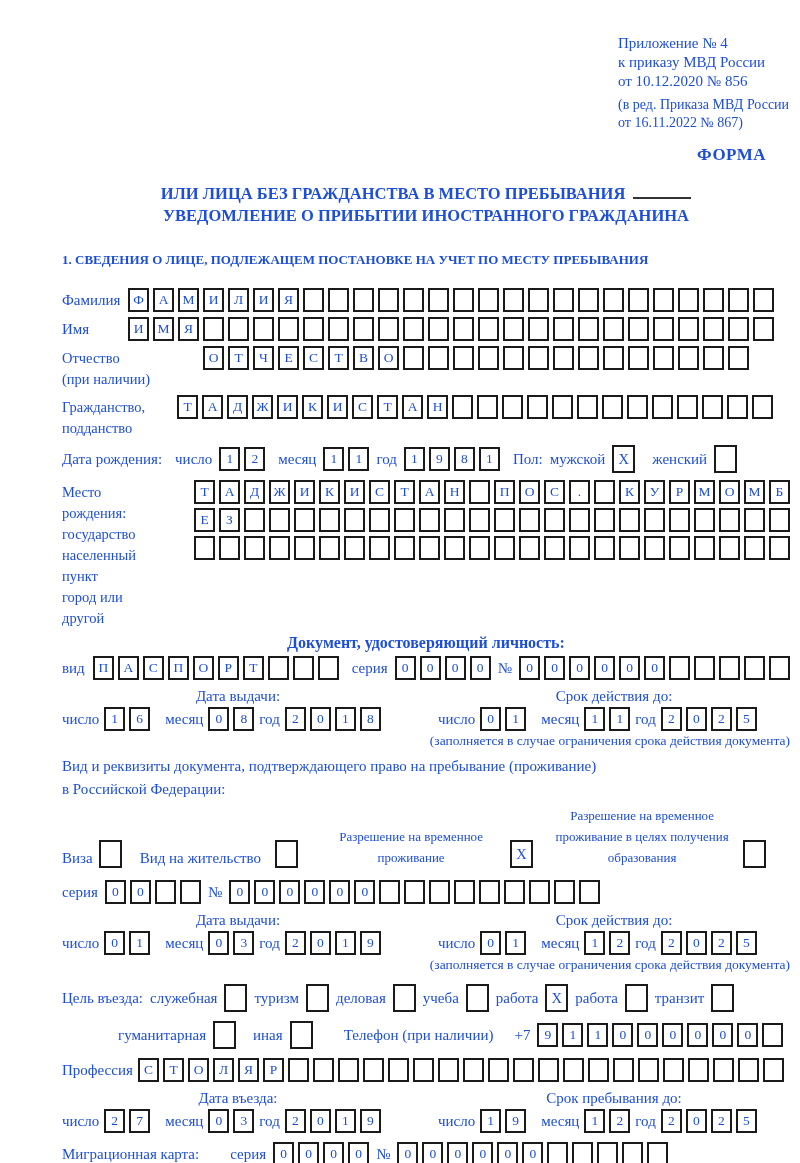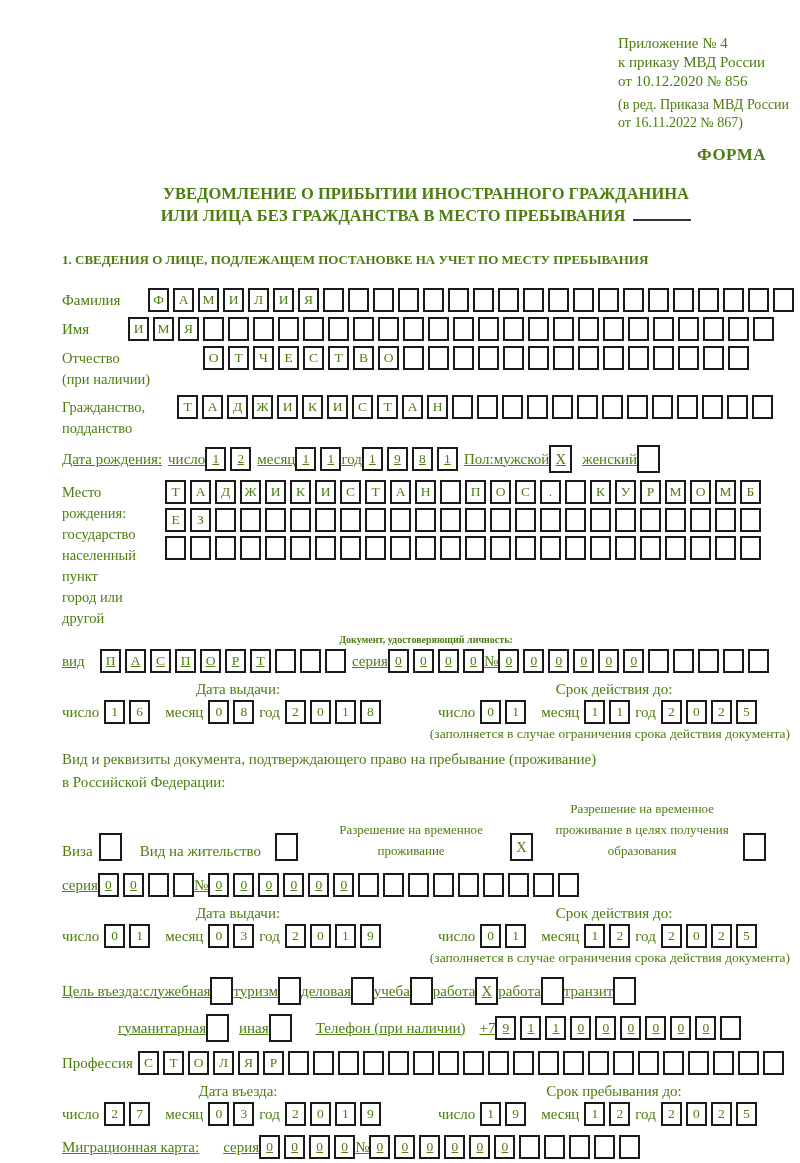--- a/index.html
+++ b/index.html
@@ -1,75 +1,75 @@
 <!DOCTYPE html>
 <html><head>
 <meta charset="utf-8">
 <style>
   html,body{margin:0;padding:0;background:#fff;}
   .page{
     width:800px;height:1163px;box-sizing:border-box;
     padding:34px 10px 0 62px;overflow:hidden;position:relative;
-    font-family:"Liberation Serif","DejaVu Serif",serif;color:#4d7c0f;background:#fff;
+    font-family:"Liberation Serif","DejaVu Serif",serif;color:#1d4ed8;background:#fff;
   }
   .appendix{margin-left:556px;font-size:15px;line-height:19px;}
   .appendix .amend{font-size:14px;margin-top:5px;line-height:18px;}
   .forma{text-align:right;padding-right:24px;font-weight:bold;font-size:17px;margin-top:13px;letter-spacing:.5px;}
   .title{text-align:center;font-weight:bold;font-size:16.5px;line-height:22px;margin-top:18px;}
   .title-underline{display:inline-block;width:58px;border-bottom:2px solid #333;height:12px;margin-left:8px;}
   .section{font-weight:bold;font-size:13px;margin-top:25px;white-space:nowrap;}
   .frow{display:flex;align-items:flex-start;margin-top:5px;}
   .lbl{font-size:15px;line-height:20px;padding-top:2px;flex:none;}
   .lblcol{flex:none;font-size:14.5px;line-height:21px;padding-top:2px;}
   .cells{display:flex;gap:4px;flex:none;}
   .cell{
     width:17px;height:20px;border:2px solid #1a1a1a;flex:none;
     display:flex;align-items:center;justify-content:center;
     font-size:13.5px;line-height:1;
   }
   .chk .cell{width:19px;height:24px;font-size:14.5px;}
   .w66{width:66px;}.w141{width:141px;}.w115{width:115px;}.w103{width:103px;}
   .ml6{margin-left:6px;}.ml10{margin-left:10px;}.ml14{margin-left:14px;}.ml18{margin-left:18px;}.ml24{margin-left:24px;}
   .stack{display:flex;flex-direction:column;gap:4px;}
-  .center-head{font-weight:bold;font-size:10px;text-align:center;margin-top:5px;}
+  .center-head{font-weight:bold;font-size:16px;text-align:center;margin-top:5px;}
   .dateblocks{display:flex;margin-top:8px;}
   .dblock{display:flex;flex-direction:column;flex:none;}
   .dblock .dhead{text-align:center;font-size:15px;margin-bottom:2px;}
   .drow{display:flex;align-items:center;gap:5px;font-size:15px;}
   .rnote{font-size:13.5px;text-align:right;margin-top:2px;}
   .para{font-size:15px;line-height:23px;margin-top:6px;}
   .chkline{display:flex;align-items:flex-end;margin-top:4px;font-size:15px;}
   .chklabel{text-align:center;font-size:13px;line-height:21px;flex:none;}
-  .inline-row{display:flex;align-items:center;font-size:15px;margin-top:9px;text-decoration:underline;}
+  .inline-row{display:flex;align-items:center;font-size:15px;margin-top:9px;gap:7px;}
 </style>
 </head>
 <body>
 
 <div class="page">
 
   <div class="appendix">
     <div>Приложение № 4</div>
     <div>к приказу МВД России</div>
     <div>от 10.12.2020 № 856</div>
     <div class="amend">
       <div>(в ред. Приказа МВД России</div>
       <div>от 16.11.2022 № 867)</div>
     </div>
   </div>
 
   <div class="forma">ФОРМА</div>
 
   <div class="title">
+    <div><span>ИЛИ ЛИЦА БЕЗ ГРАЖДАНСТВА В МЕСТО ПРЕБЫВАНИЯ</span><span class="title-underline"></span></div>
     <div>УВЕДОМЛЕНИЕ О ПРИБЫТИИ ИНОСТРАННОГО ГРАЖДАНИНА</div>
-    <div><span>ИЛИ ЛИЦА БЕЗ ГРАЖДАНСТВА В МЕСТО ПРЕБЫВАНИЯ</span><span class="title-underline"></span></div>
   </div>
 
   <div class="section">1. СВЕДЕНИЯ О ЛИЦЕ, ПОДЛЕЖАЩЕМ ПОСТАНОВКЕ НА УЧЕТ ПО МЕСТУ ПРЕБЫВАНИЯ</div>
 
-  <div class="frow" style="margin-top:20px;gap:20px;">
+  <div class="frow" style="margin-top:20px;">
     <span class="lbl w66">Фамилия</span>
     <span class="cells">
         <span class="cell">Ф</span>
         <span class="cell">А</span>
         <span class="cell">М</span>
         <span class="cell">И</span>
         <span class="cell">Л</span>
         <span class="cell">И</span>
         <span class="cell">Я</span>
         <span class="cell"></span>
@@ -213,21 +213,21 @@
     <span>мужской</span>
     <span class="cells chk">
         <span class="cell">X</span>
       </span>
     <span class="ml10">женский</span>
     <span class="cells chk">
         <span class="cell"></span>
       </span>
   </div>
 
-  <div class="frow" style="margin-top:7px;">
+  <div class="frow" style="margin-top:7px;justify-content:space-between;">
     <span class="lblcol w103">
       <div>Место рождения:</div>
       <div>государство</div>
       <div>населенный пункт</div>
       <div>город или другой</div>
     </span>
     <span class="stack">
       <span class="cells">
           <span class="cell">Т</span>
           <span class="cell">А</span>

